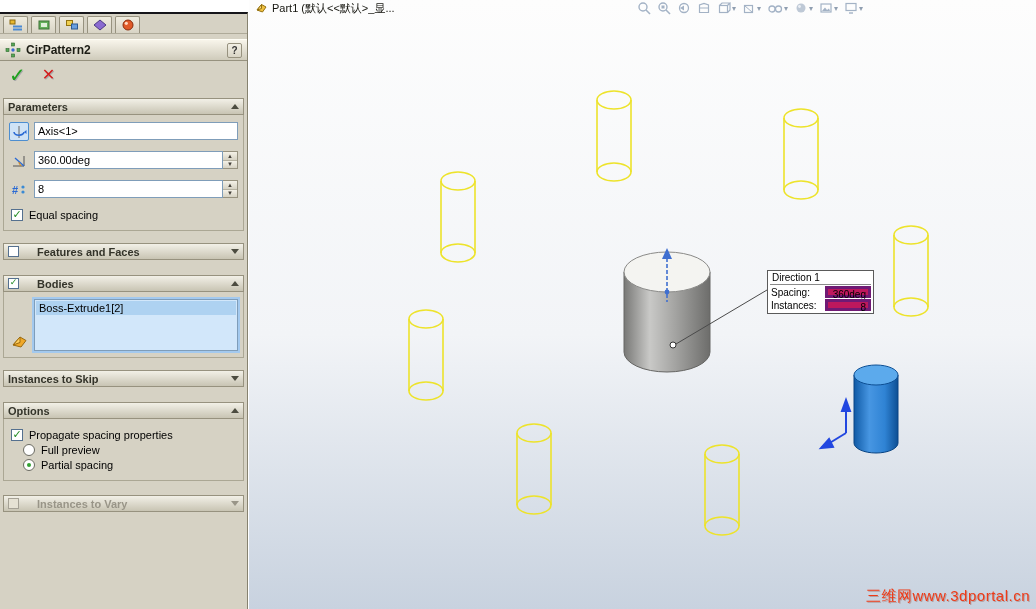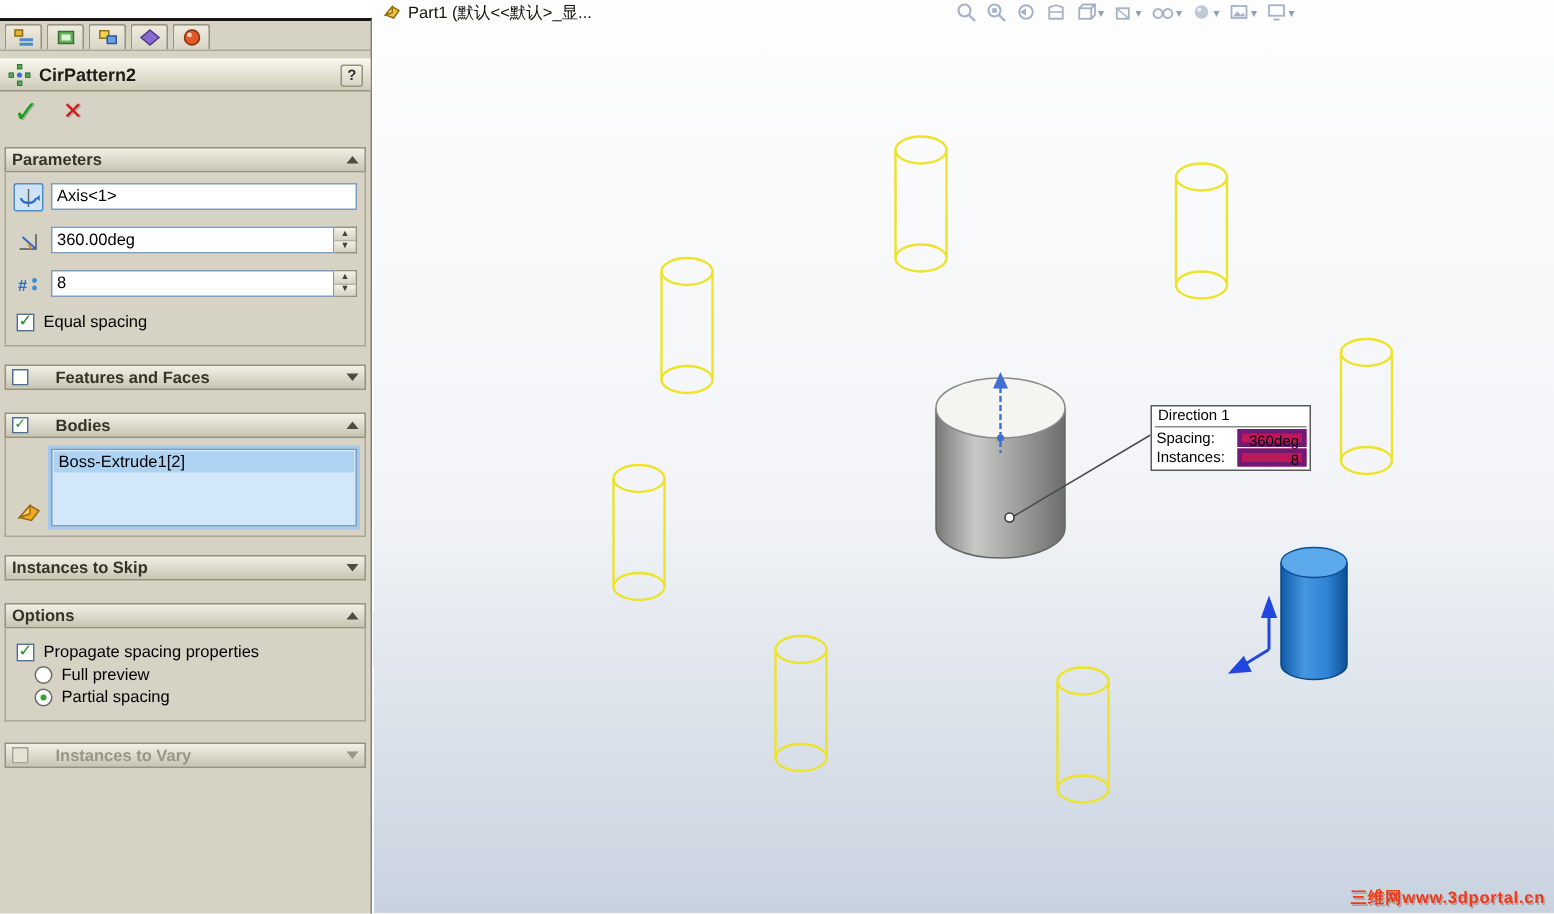--- a/index.html
+++ b/index.html
@@ -64,21 +64,21 @@
   .view-toolbar{position:absolute;left:388px;top:1px;display:flex;align-items:center;gap:6px;opacity:.8;color:#8ua0b8;color:#8da0b8}
   .vt-icon{display:flex;align-items:center;gap:1px;color:#8da0b8}
   .vt-caret{font-size:8px;color:#76889f}
 
   .callout{position:absolute;left:518px;top:270px;width:107px;background:#fff;border:1px solid #5a5a5a;font-size:10px;color:#000;padding:1px 2px 2px}
   .callout-title{text-align:left;border-bottom:1px solid #8a8a8a;padding:0 2px 1px;margin-bottom:1px}
   .callout-row{display:flex;align-items:center;margin-top:1px}
   .callout-row .cl{padding-left:1px}
   .callout-row .cv{margin-left:auto;border:3px solid #701a75;background:#be185d;min-width:46px;height:12px;line-height:11px;padding:0 2px;text-align:right}
 
-  .watermark{position:absolute;right:6px;bottom:3px;font-size:11px;font-weight:bold;letter-spacing:.5px;text-shadow:1px 1px 0 rgba(130,40,20,.3)}
+  .watermark{position:absolute;right:6px;bottom:3px;font-size:15px;font-weight:normal;letter-spacing:.5px;text-shadow:1px 1px 0 rgba(130,40,20,.3)}
 </style>
 </head>
 <body>
 
 <div id="app">
 
   <aside id="pm">
 
     <div class="pm-tabs">
       <span class="pm-tab">

